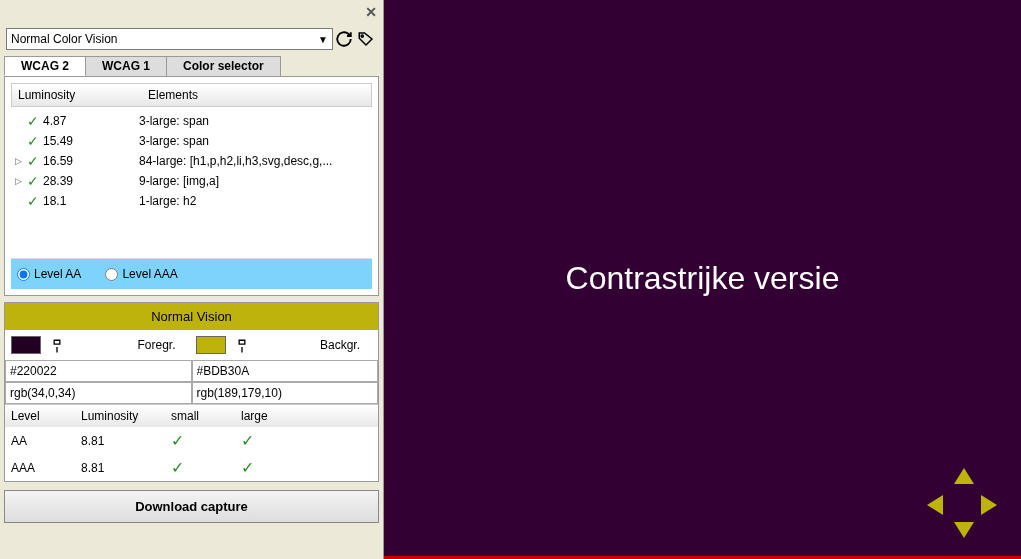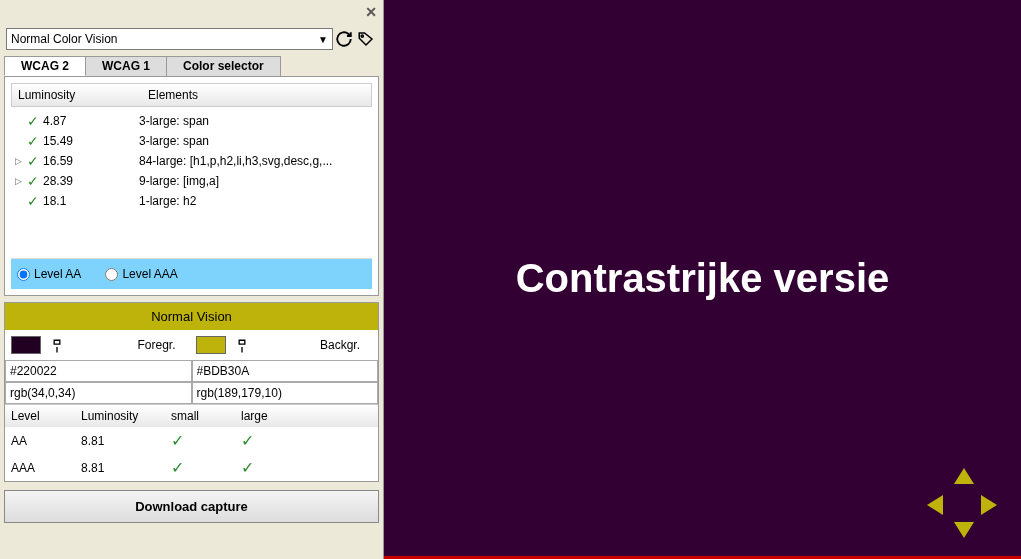--- a/index.html
+++ b/index.html
@@ -37,21 +37,21 @@
 .inprow { display: flex; }
 .inprow input { flex: 1; border: 1px solid #aaa; padding: 3px 4px; font-size: 12px; margin: 0; }
 .levtable { border-top: 1px solid #ccc; }
 .levhead { display: flex; background: linear-gradient(#fff,#e8e8e8); font-size: 12px; }
 .levhead div, .levrow div { padding: 4px 6px; }
 .c-level { width: 70px; } .c-lum2 { width: 90px; } .c-sm { width: 70px; } .c-lg { flex: 1; }
 .levrow { display: flex; font-size: 12px; align-items: center; }
 .levrow .chk2 { color: #2a8a2a; font-size: 16px; }
 .downloadbtn { margin: 8px 4px 4px; padding: 8px; text-align: center; font-weight: bold; font-size: 13px; border: 1px solid #888; background: linear-gradient(#f4f4f4,#ddd); cursor: pointer; }
 .preview { flex: 1; height: 559px; background: #320032; position: relative; display: flex; flex-direction: column; align-items: center; justify-content: center; color: #fff; border-bottom: 3px solid #c00; }
-.preview h1 { font-size: 40px; font-weight: bold; }
+.preview h1 { font-size: 32px; font-weight: normal; }
 .preview p { font-size: 20px; margin-top: 12px; color: #eee; }
 .navdiamond { position: absolute; right: 24px; bottom: 18px; width: 70px; height: 70px; }
 .tri { position: absolute; width: 0; height: 0; }
 .tri.up { left: 27px; top: 0; border-left: 10px solid transparent; border-right: 10px solid transparent; border-bottom: 16px solid #bdb30a; }
 .tri.down { left: 27px; bottom: 0; border-left: 10px solid transparent; border-right: 10px solid transparent; border-top: 16px solid #bdb30a; }
 .tri.left { left: 0; top: 27px; border-top: 10px solid transparent; border-bottom: 10px solid transparent; border-right: 16px solid #bdb30a; }
 .tri.right { right: 0; top: 27px; border-top: 10px solid transparent; border-bottom: 10px solid transparent; border-left: 16px solid #bdb30a; }
 </style>
 </head>
 <body>

